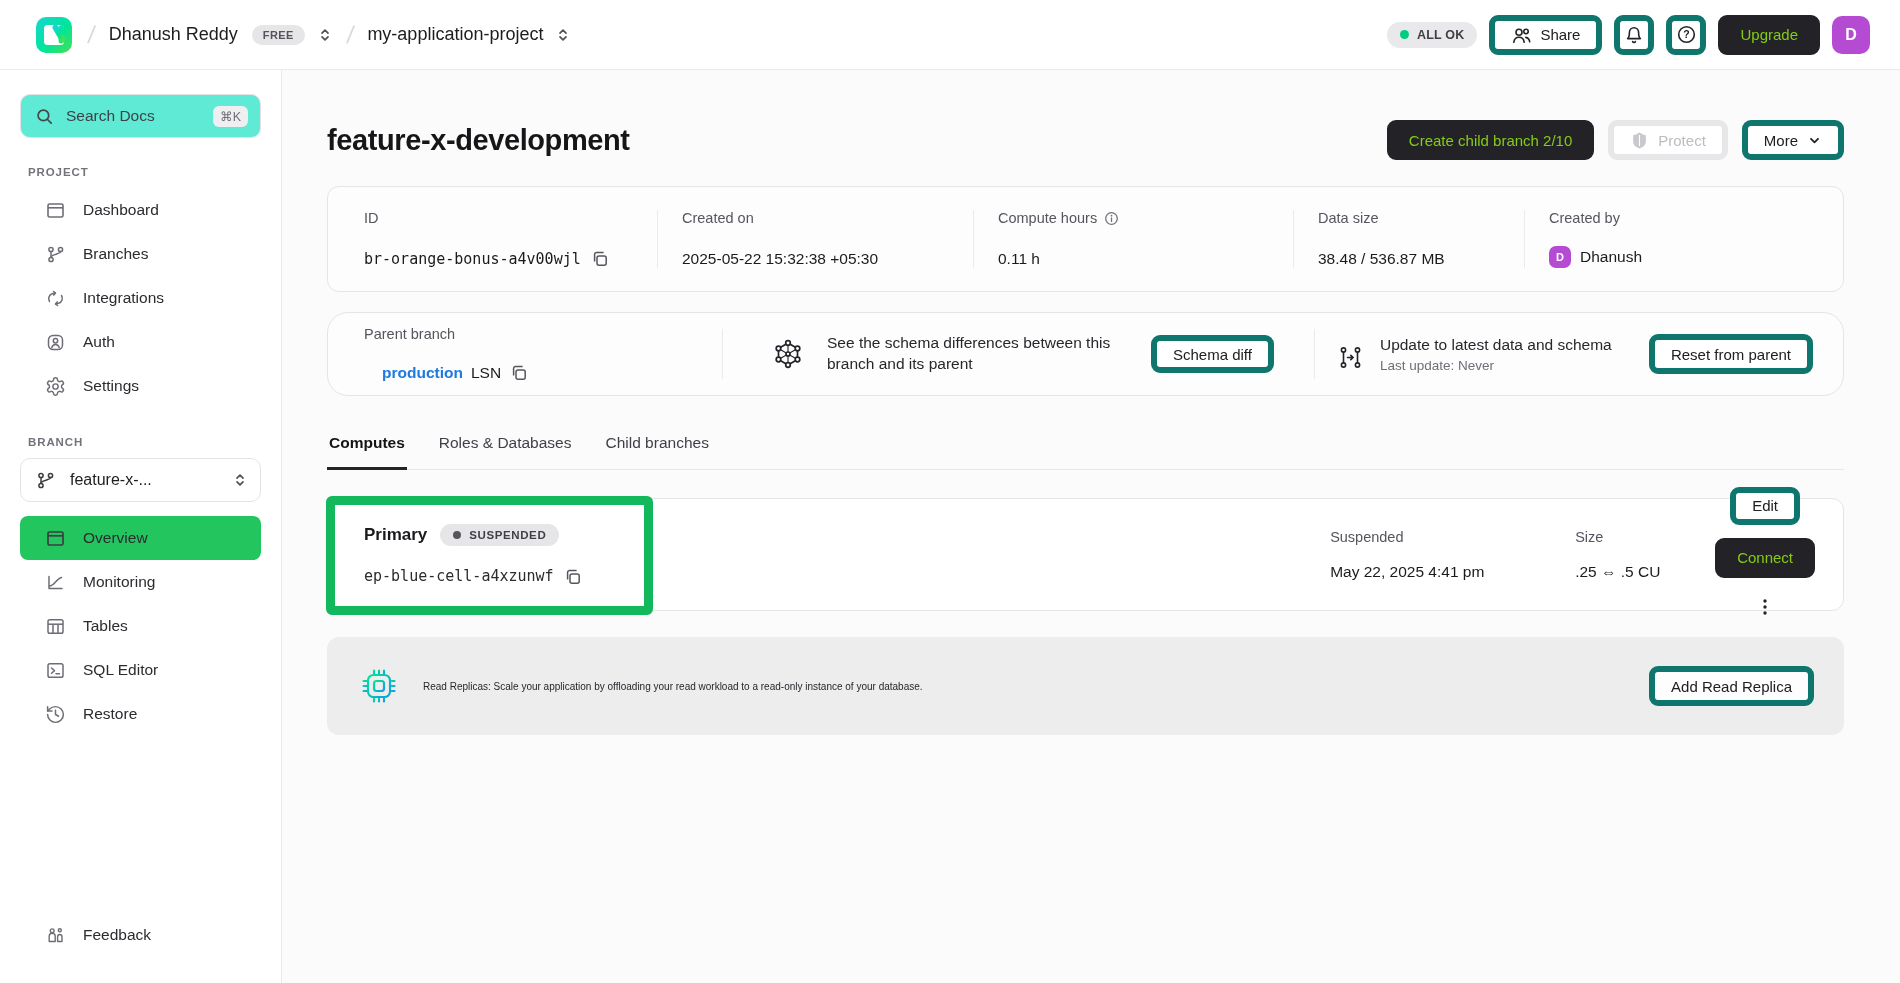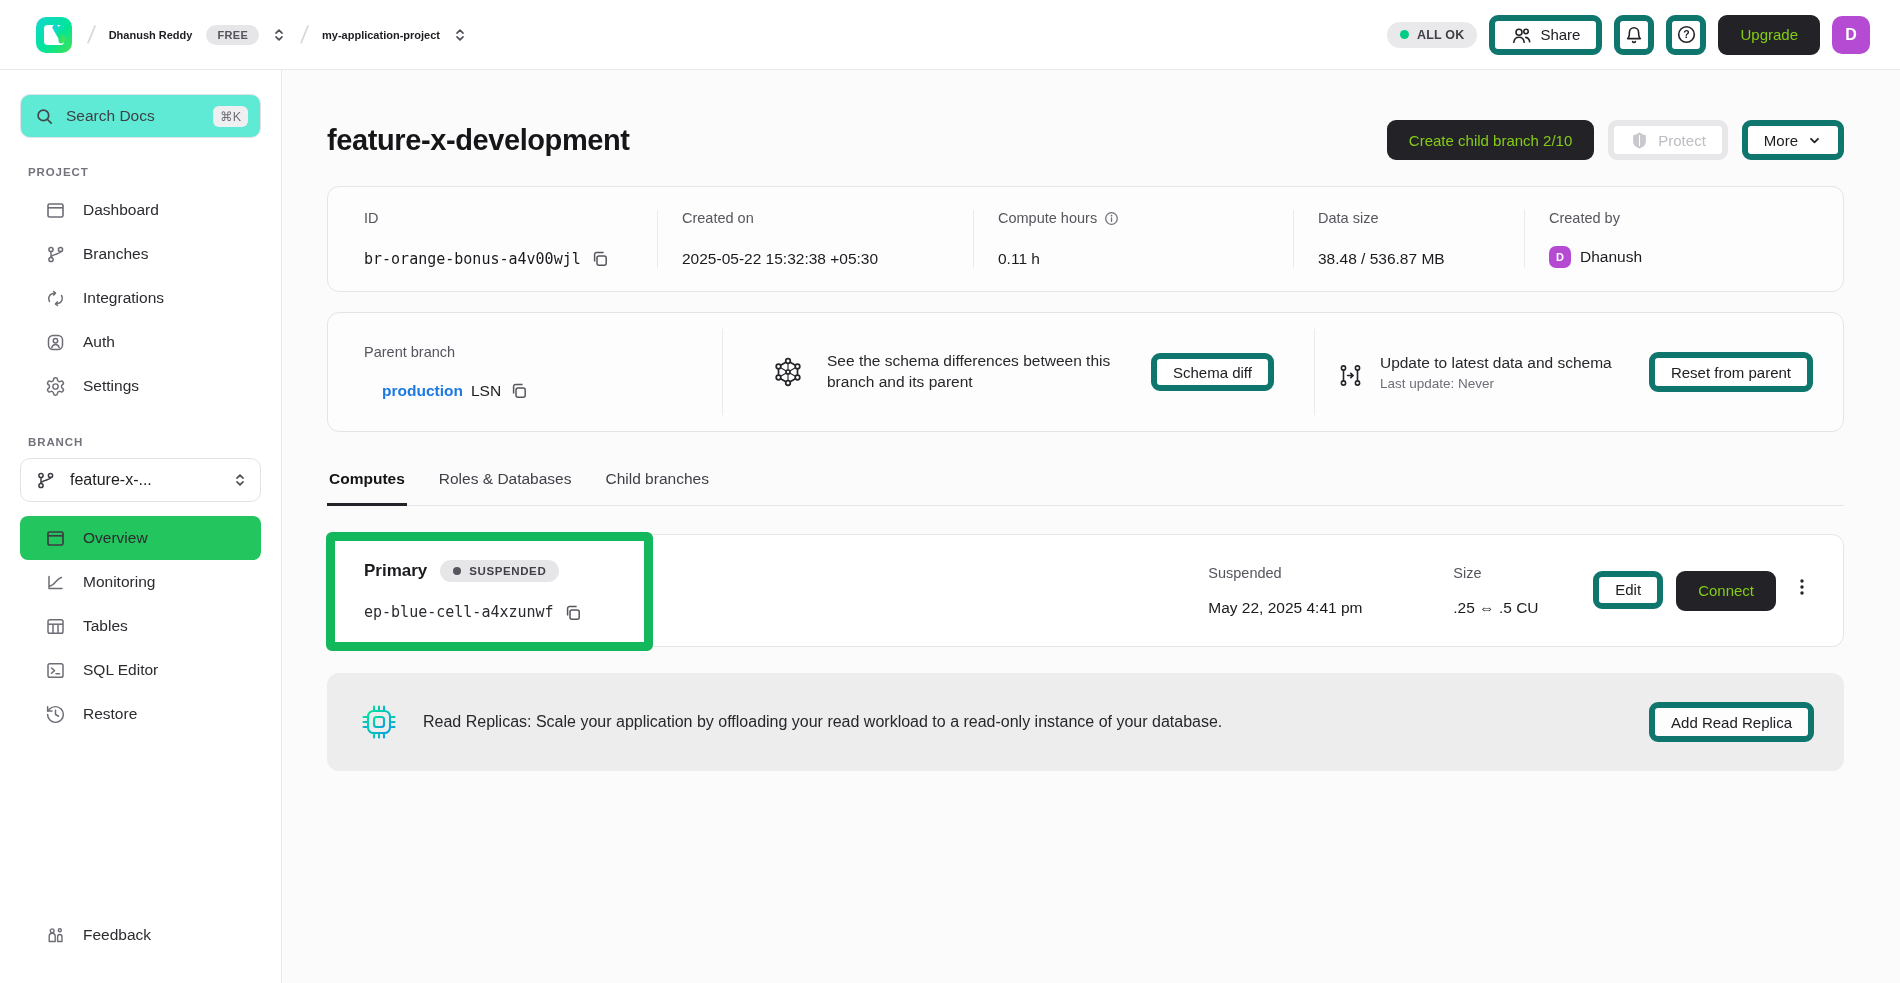--- a/index.html
+++ b/index.html
@@ -13,21 +13,21 @@
   .mono { font-family:"DejaVu Sans Mono","Liberation Mono",monospace; }
 
   
   .header {
     height:70px; background:#fff; border-bottom:1px solid #e9e9eb;
     display:flex; align-items:center; justify-content:space-between;
     padding:0 30px 0 34px;
   }
   .hleft { display:flex; align-items:center; gap:14px; }
   .crumb-sep { color:#d9d9dd; font-size:24px; font-weight:300; transform:skewX(-8deg); user-select:none; }
-  .crumb-name { font-size:11px; font-weight:700; color:#1d1d21; }
+  .crumb-name { font-size:18px; font-weight:400; color:#1d1d21; }
   .pill {
     background:#e6e6e9; color:#54545c; border-radius:999px;
     font-size:11px; font-weight:700; letter-spacing:.4px; padding:4px 11px;
   }
   .sorter { display:flex; align-items:center; margin-left:-2px; cursor:pointer; }
   .hright { display:flex; align-items:center; gap:12px; }
   .status-pill {
     display:flex; align-items:center; gap:8px; background:#e9e9eb;
     border-radius:999px; padding:6px 13px; font-size:12.5px; font-weight:600; color:#3f3f46;
     letter-spacing:.2px;
@@ -99,21 +99,21 @@
     display:flex; flex-direction:column; justify-content:space-between; }
   .info-col:first-child { border-left:none; padding-left:36px; }
   .flabel { font-size:14.5px; color:#55555e; display:flex; align-items:center; gap:7px; }
   .fvalue { font-size:15.5px; color:#1b1b1f; display:flex; align-items:center; gap:9px; }
   .w1{width:329px;} .w2{width:316px;} .w3{width:320px;} .w4{width:231px;} .w5{flex:1;}
   .mini-avatar {
     width:22px; height:22px; border-radius:7px; background:#b44bd2; color:#fff;
     font-size:11px; font-weight:700; display:flex; align-items:center; justify-content:center;
   }
 
-  .parent-card { margin-top:20px; height:120px; display:flex; align-items:center; padding:0 30px 0 36px; }
+  .parent-card { margin-top:20px; height:84px; display:flex; align-items:center; padding:0 30px 0 36px;border-radius:21px; }
   .vdiv { width:1px; align-self:stretch; margin:16px 0; background:#ebebee; }
   .parent-col { width:358px; height:56px; display:flex; flex-direction:column; justify-content:space-between; }
   .link { color:#1f7ae0; font-weight:600; cursor:pointer;margin-left:18px; }
   .schema-sec { display:flex; align-items:center; gap:22px; padding:0 26px 0 48px; }
   .schema-text { width:302px; font-size:15.5px; color:#27272c; line-height:1.35; }
   .update-sec { display:flex; align-items:flex-start; gap:16px; padding:0 0 0 22px; }
   .update-text { width:238px; font-size:15.5px; color:#27272c; line-height:1.35; }
   .update-sub { font-size:13.5px; color:#6e6e77; margin-top:3px; }
   .reset-wrap { margin-left:auto; }
 
@@ -134,29 +134,29 @@
   .compute-left { height:62px; display:flex; flex-direction:column; justify-content:space-between; }
   .compute-name-row { display:flex; align-items:center; gap:13px; }
   .compute-name { font-size:17px; font-weight:600; color:#1b1b1f; }
   .state-pill {
     display:flex; align-items:center; gap:8px; background:#e6e6e9; border-radius:999px;
     padding:5px 13px; font-size:11.5px; font-weight:600; letter-spacing:.6px; color:#3f3f46;
   }
   .endpoint-row { display:flex; align-items:center; gap:9px; font-size:15px; color:#2b2b30; }
   .compute-right { margin-left:auto; display:flex; align-items:center; gap:30px; }
   .stat-col { height:52px; display:flex; flex-direction:column; justify-content:space-between; }
-  .compute-actions { display:flex; gap:13px; }
+  .compute-actions { display:flex; align-items:center; gap:13px;flex-direction:column; }
   .kebab { padding:6px 4px; cursor:pointer; display:flex; }
 
   
   .replica-banner {
     margin-top:26px; background:#ededee; border-radius:12px; height:98px;
     display:flex; align-items:center; gap:26px; padding:0 30px 0 34px;
   }
-  .replica-text { flex:1; font-size:16px; color:#27272c; }
+  .replica-text { flex:1; font-size:10px; color:#27272c; }
 </style>
 </head>
 <body>
 
 <div class="header">
   <div class="hleft">
     <span>
       <svg width="40" height="40" viewBox="0 0 40 40">
         <defs>
           <linearGradient id="lg" x1="0" y1="0" x2="1" y2="1">

